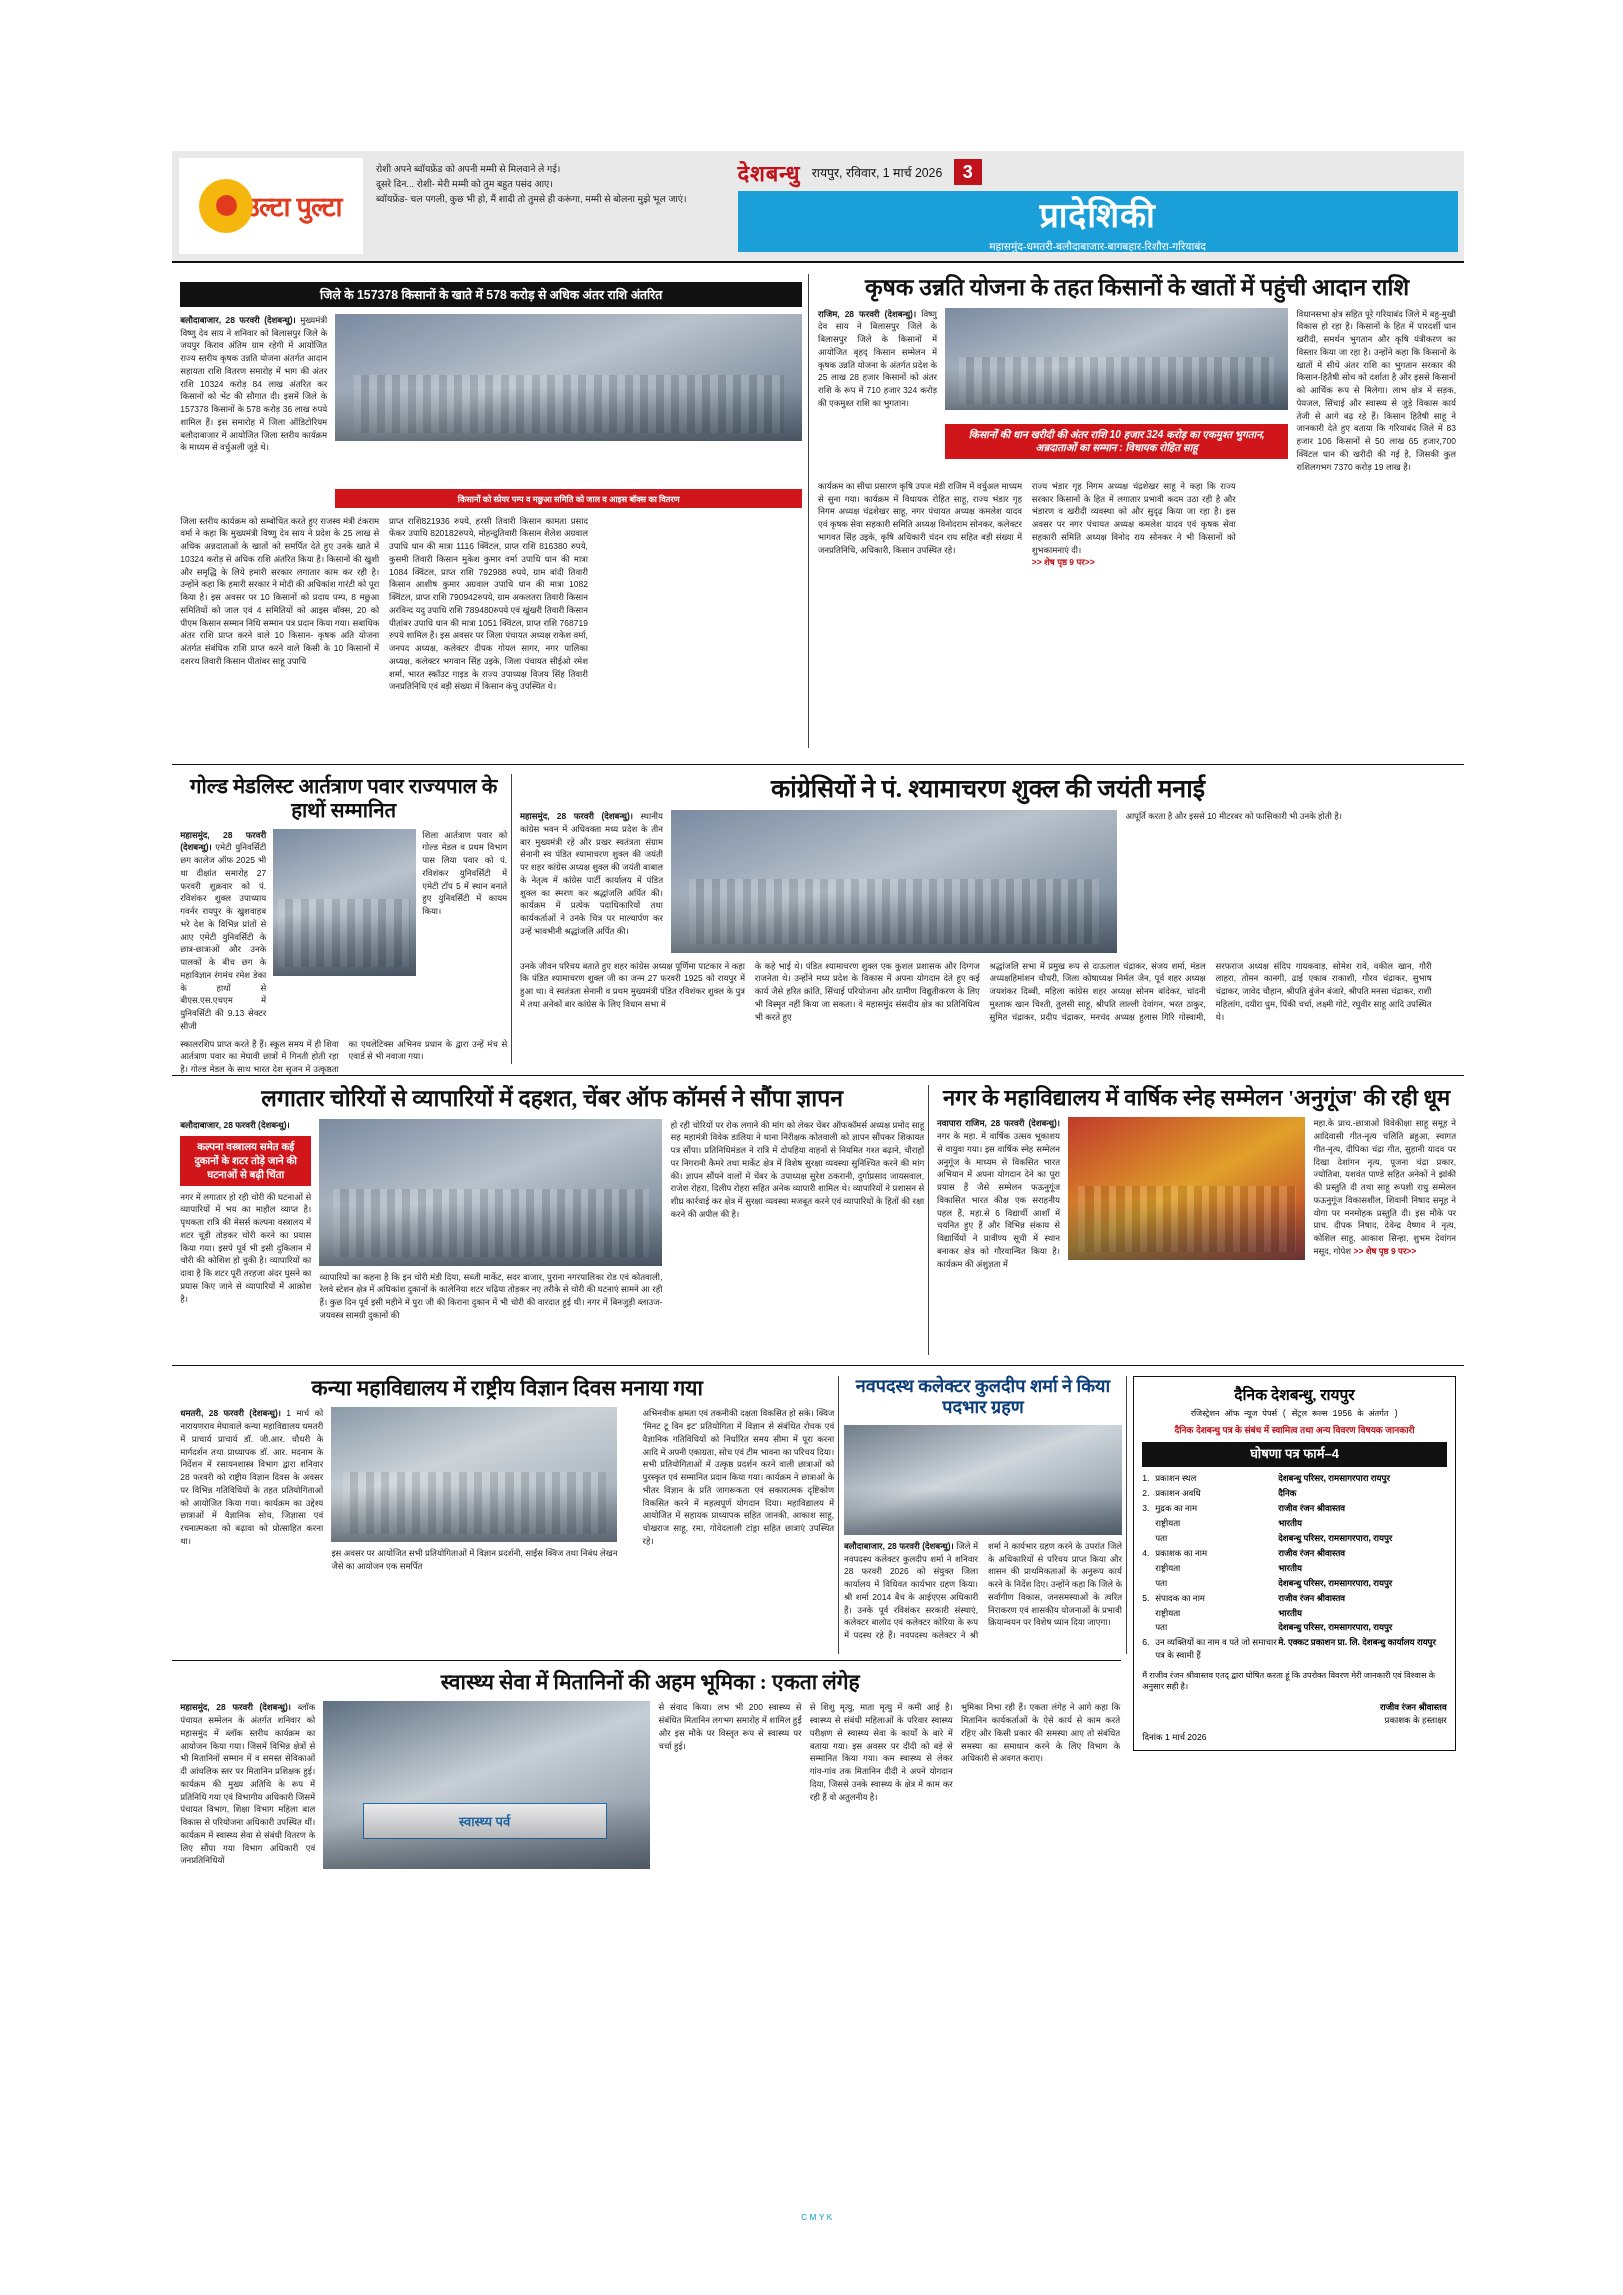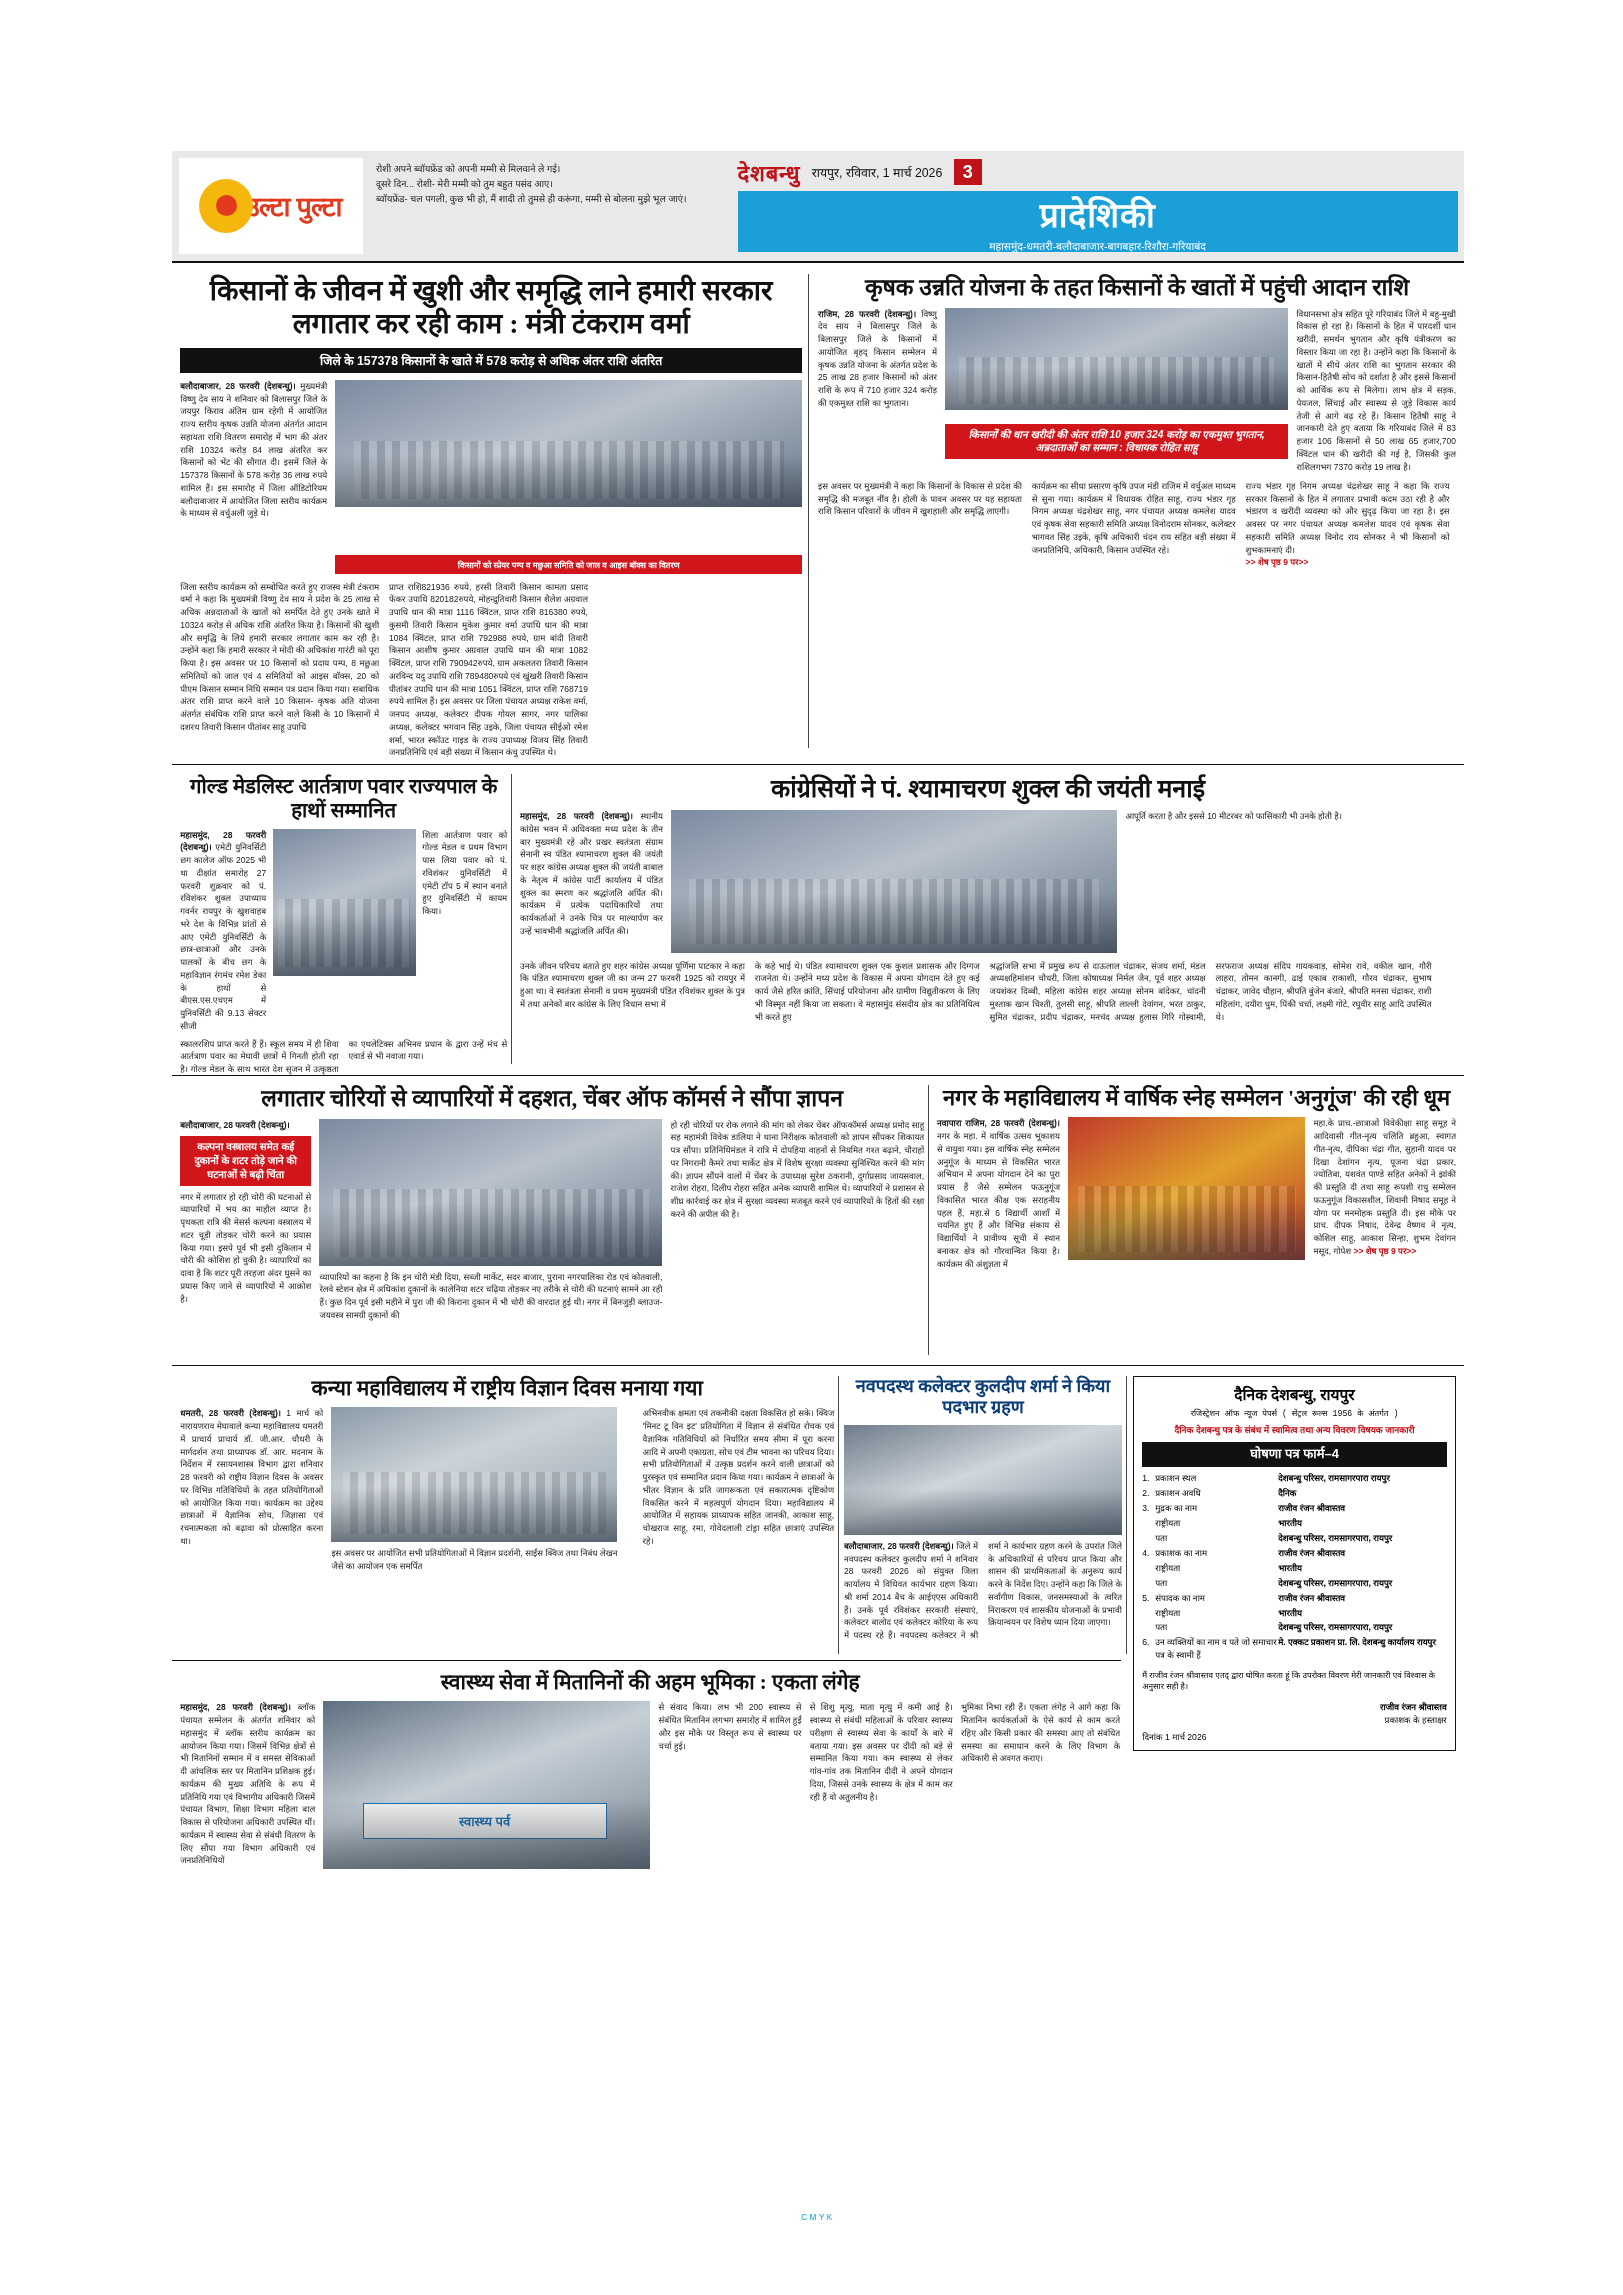--- a/index.html
+++ b/index.html
@@ -174,21 +174,20 @@
           <div class="np-pageno">3</div>
         </div>
         <div class="np-band">
           <div class="np-band-title">प्रादेशिकी</div>
           <div class="np-band-sub">महासमुंद-धमतरी-बलौदाबाजार-बागबहार-रिशौरा-गरियाबंद</div>
         </div>
       </div>
     </div>
 
     <div class="section" style="left:8.2px; top:123px; width:622px;">
-      <div class="headline" style="font-size:28px; padding:0 3.3px;">किसानों के जीवन में खुशी और समृद्धि लाने हमारी सरकार लगातार कर रही काम : मंत्री टंकराम वर्मा</div>
       <div class="blackbar" style="margin-top:8.2px;">जिले के 157378 किसानों के खाते में 578 करोड़ से अधिक अंतर राशि अंतरित</div>
       <div style="display:flex; margin-top:6.5px; gap:8.2px;">
         <div style="width:147px;" class="col-text">
           <span class="hl">बलौदाबाजार, 28 फरवरी (देशबन्धु)।</span>
           <span>मुख्यमंत्री विष्णु देव साय ने शनिवार को बिलासपुर जिले के जयपुर किराव अंतिम ग्राम रहेगी में आयोजित राज्य स्तरीय कृषक उन्नति योजना अंतर्गत आदान सहायता राशि वितरण समारोह में भाग की अंतर राशि 10324 करोड़ 84 लाख अंतरित कर किसानों को भेंट की सौगात दी। इसमें जिले के 157378 किसानों के 578 करोड़ 36 लाख रुपये शामिल हैं। इस समारोह में जिला ऑडिटोरियम बलौदाबाजार में आयोजित जिला स्तरीय कार्यक्रम के माध्यम से वर्चुअली जुड़े थे।</span>
         </div>
         <div style="flex:1;">
           <div class="photo" style="height:127px;">
             <div class="people-row"></div>
           </div>
@@ -213,21 +212,20 @@
         </div>
         <div style="width:343px;">
           <div class="photo" style="height:102px;">
             <div class="people-row"></div>
           </div>
           <div class="redbox" style="margin-top:14px;font-style:italic;">किसानों की धान खरीदी की अंतर राशि 10 हजार 324 करोड़ का एकमुश्त भुगतान, अन्नदाताओं का सम्मान : विधायक रोहित साहू</div>
         </div>
         <div style="flex:1;" class="col-text">विधानसभा क्षेत्र सहित पूरे गरियाबंद जिले में बहु-मुखी विकास हो रहा है। किसानों के हित में पारदर्शी धान खरीदी, समर्थन भुगतान और कृषि यंत्रीकरण का विस्तार किया जा रहा है। उन्होंने कहा कि किसानों के खातों में सीधे अंतर राशि का भुगतान सरकार की किसान-हितैषी सोच को दर्शाता है और इससे किसानों को आर्थिक रूप से मिलेगा। लाभ क्षेत्र में सड़क, पेयजल, सिंचाई और स्वास्थ्य से जुड़े विकास कार्य तेजी से आगे बढ़ रहे हैं। किसान हितैषी साहू ने जानकारी देते हुए बताया कि गरियाबंद जिले में 83 हजार 106 किसानों से 50 लाख 65 हजार,700 क्विंटल धान की खरीदी की गई है, जिसकी कुल राशिलगभग 7370 करोड़ 19 लाख है।</div>
       </div>
       <div style="display:flex; gap:9.8px; margin-top:6.5px;">
-        <div class="col-text" style="width:204px;">इस अवसर पर मुख्यमंत्री ने कहा कि किसानों के विकास से प्रदेश की समृद्धि की मजबूत नींव है। होली के पावन अवसर पर यह सहायता राशि किसान परिवारों के जीवन में खुशहाली और समृद्धि लाएगी।</div>
         <div class="col-text" style="width:204px;">कार्यक्रम का सीधा प्रसारण कृषि उपज मंडी राजिम में वर्चुअल माध्यम से सुना गया। कार्यक्रम में विधायक रोहित साहू, राज्य भंडार गृह निगम अध्यक्ष चंद्रशेखर साहू, नगर पंचायत अध्यक्ष कमलेश यादव एवं कृषक सेवा सहकारी समिति अध्यक्ष विनोदराम सोनकर, कलेक्टर भागवत सिंह उइके, कृषि अधिकारी चंदन राय सहित बड़ी संख्या में जनप्रतिनिधि, अधिकारी, किसान उपस्थित रहे।</div>
         <div style="width:204px;">
           <div class="col-text">राज्य भंडार गृह निगम अध्यक्ष चंद्रशेखर साहू ने कहा कि राज्य सरकार किसानों के हित में लगातार प्रभावी कदम उठा रही है और भंडारण व खरीदी व्यवस्था को और सुदृढ़ किया जा रहा है। इस अवसर पर नगर पंचायत अध्यक्ष कमलेश यादव एवं कृषक सेवा सहकारी समिति अध्यक्ष विनोद राय सोनकर ने भी किसानों को शुभकामनाएं दी।</div>
           <div class="col-text cont">&gt;&gt; शेष पृष्ठ 9 पर&gt;&gt;</div>
         </div>
       </div>
     </div>
 
     <div class="divider-v" style="left:636px; top:123px; height:474px;"></div>
     <div class="divider-h" style="left:0; top:613px; width:1292px;"></div>

